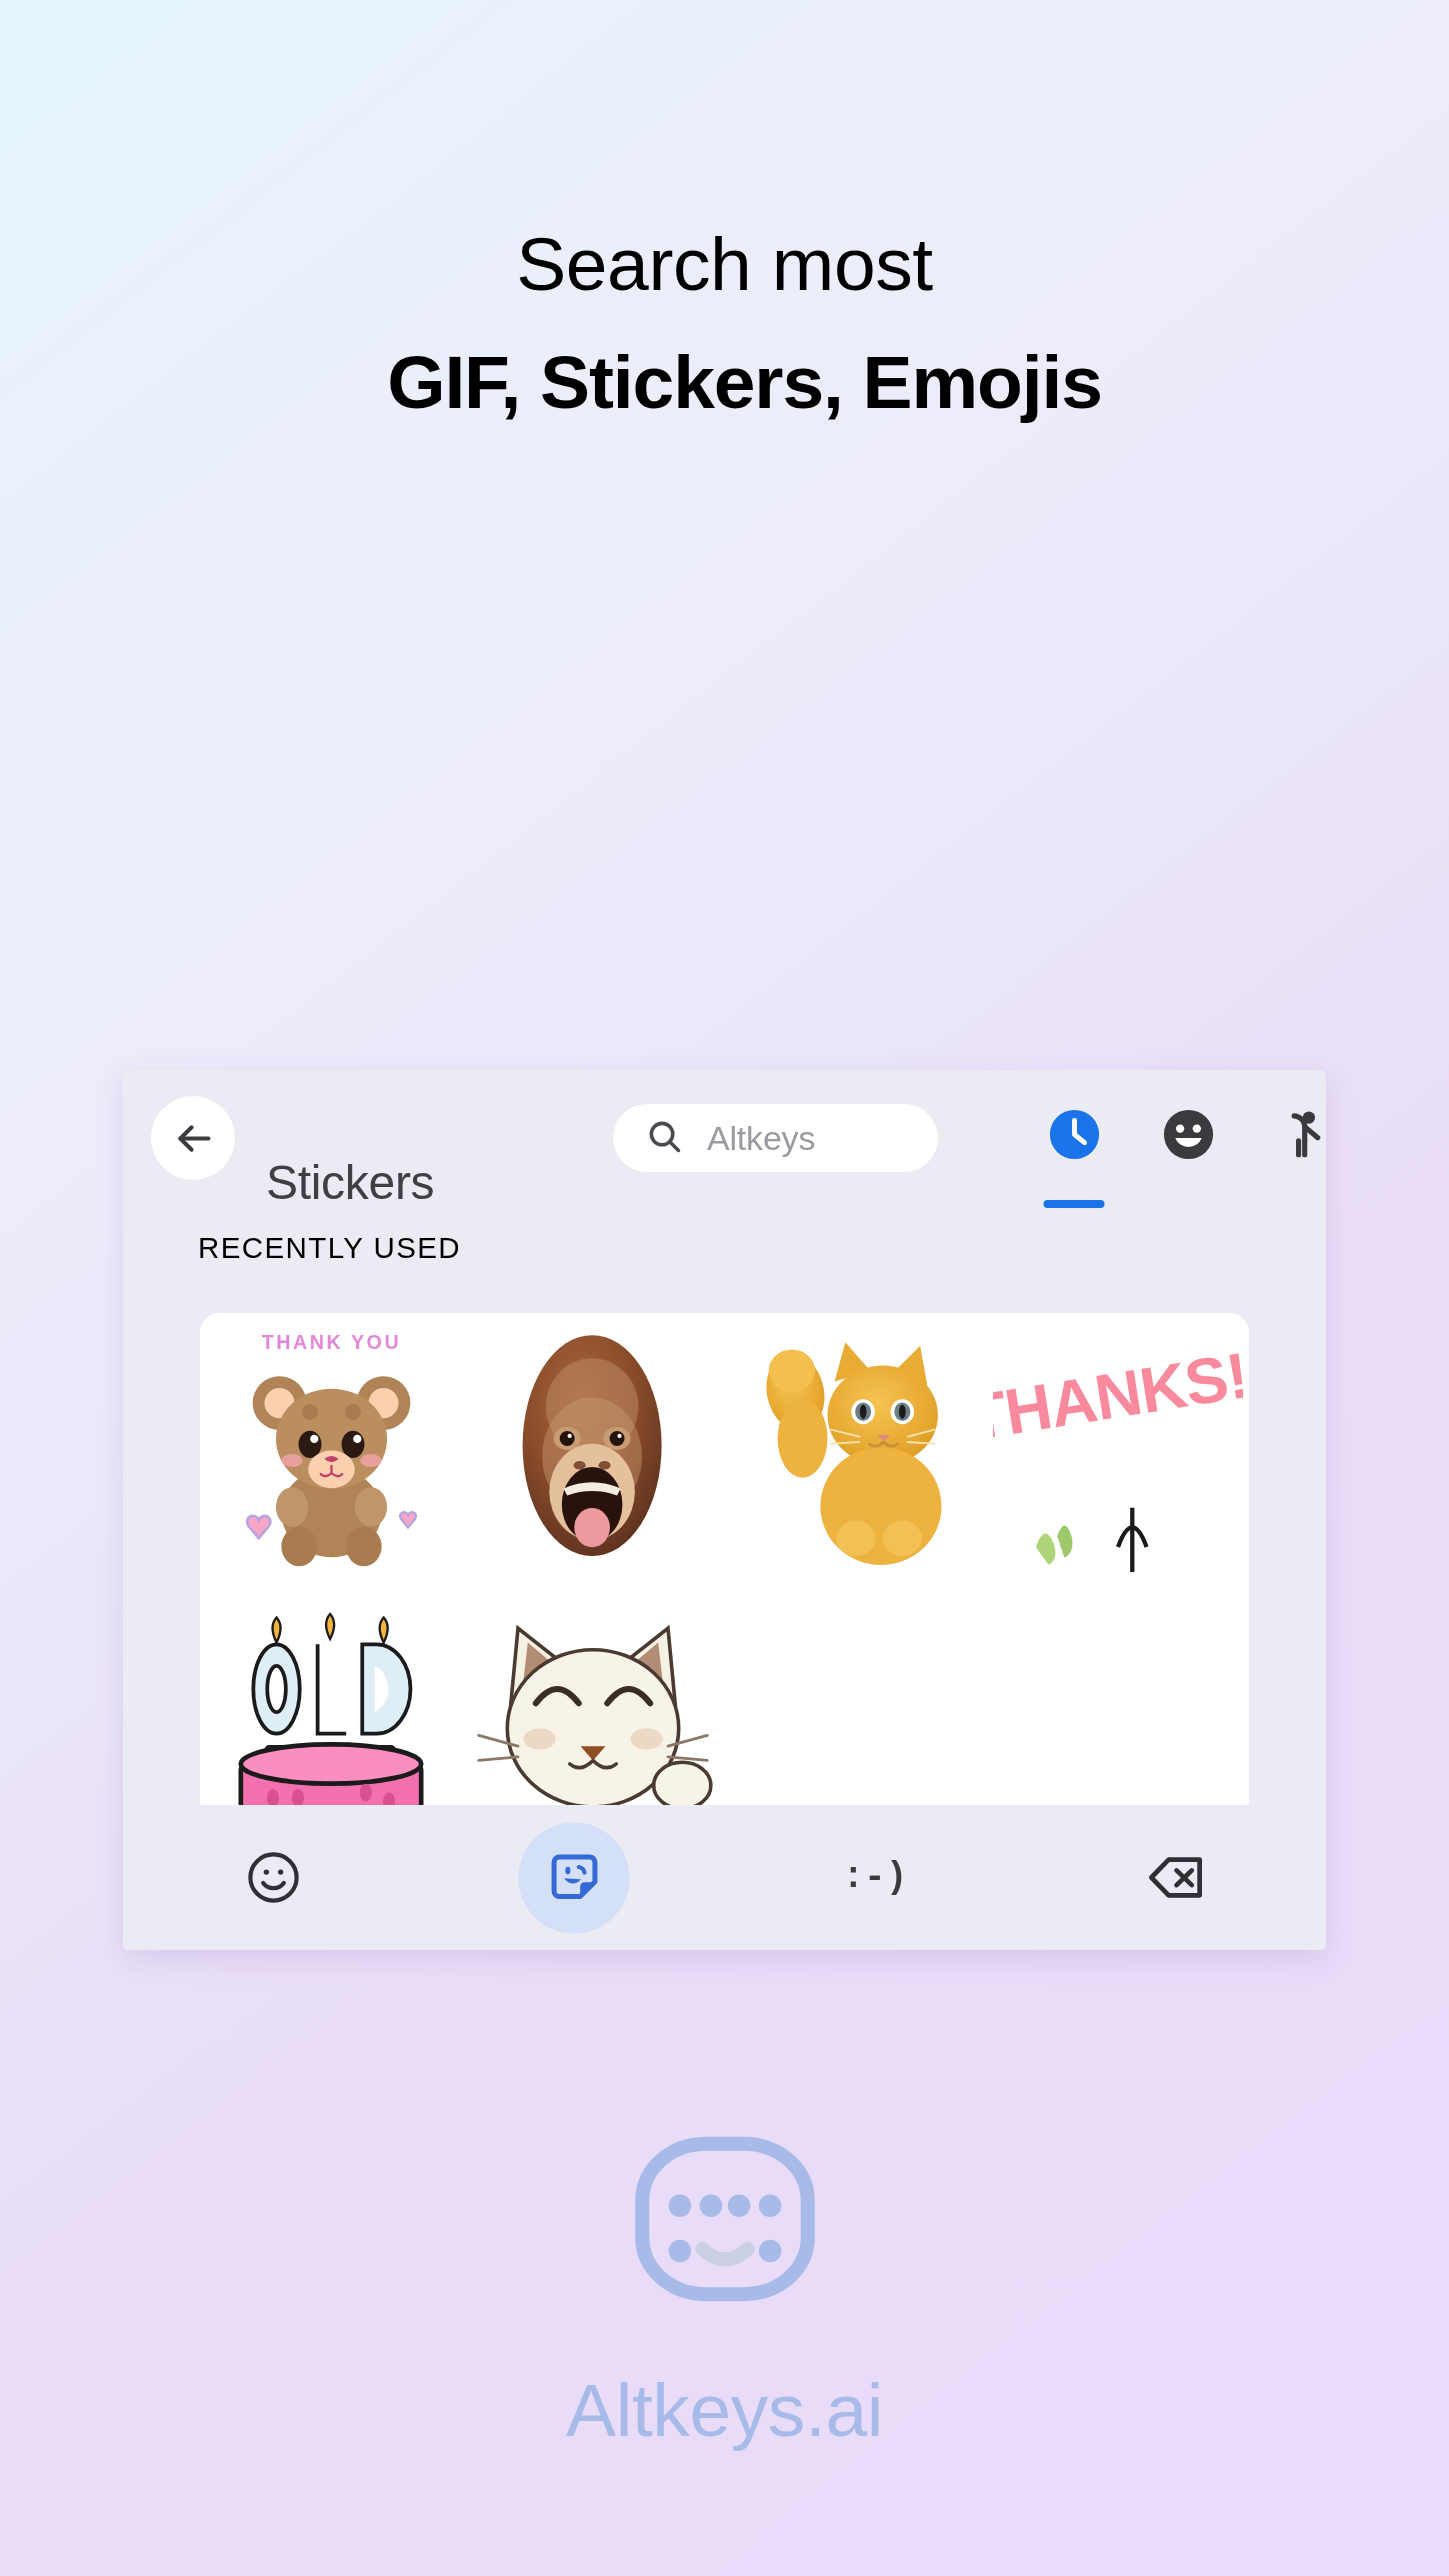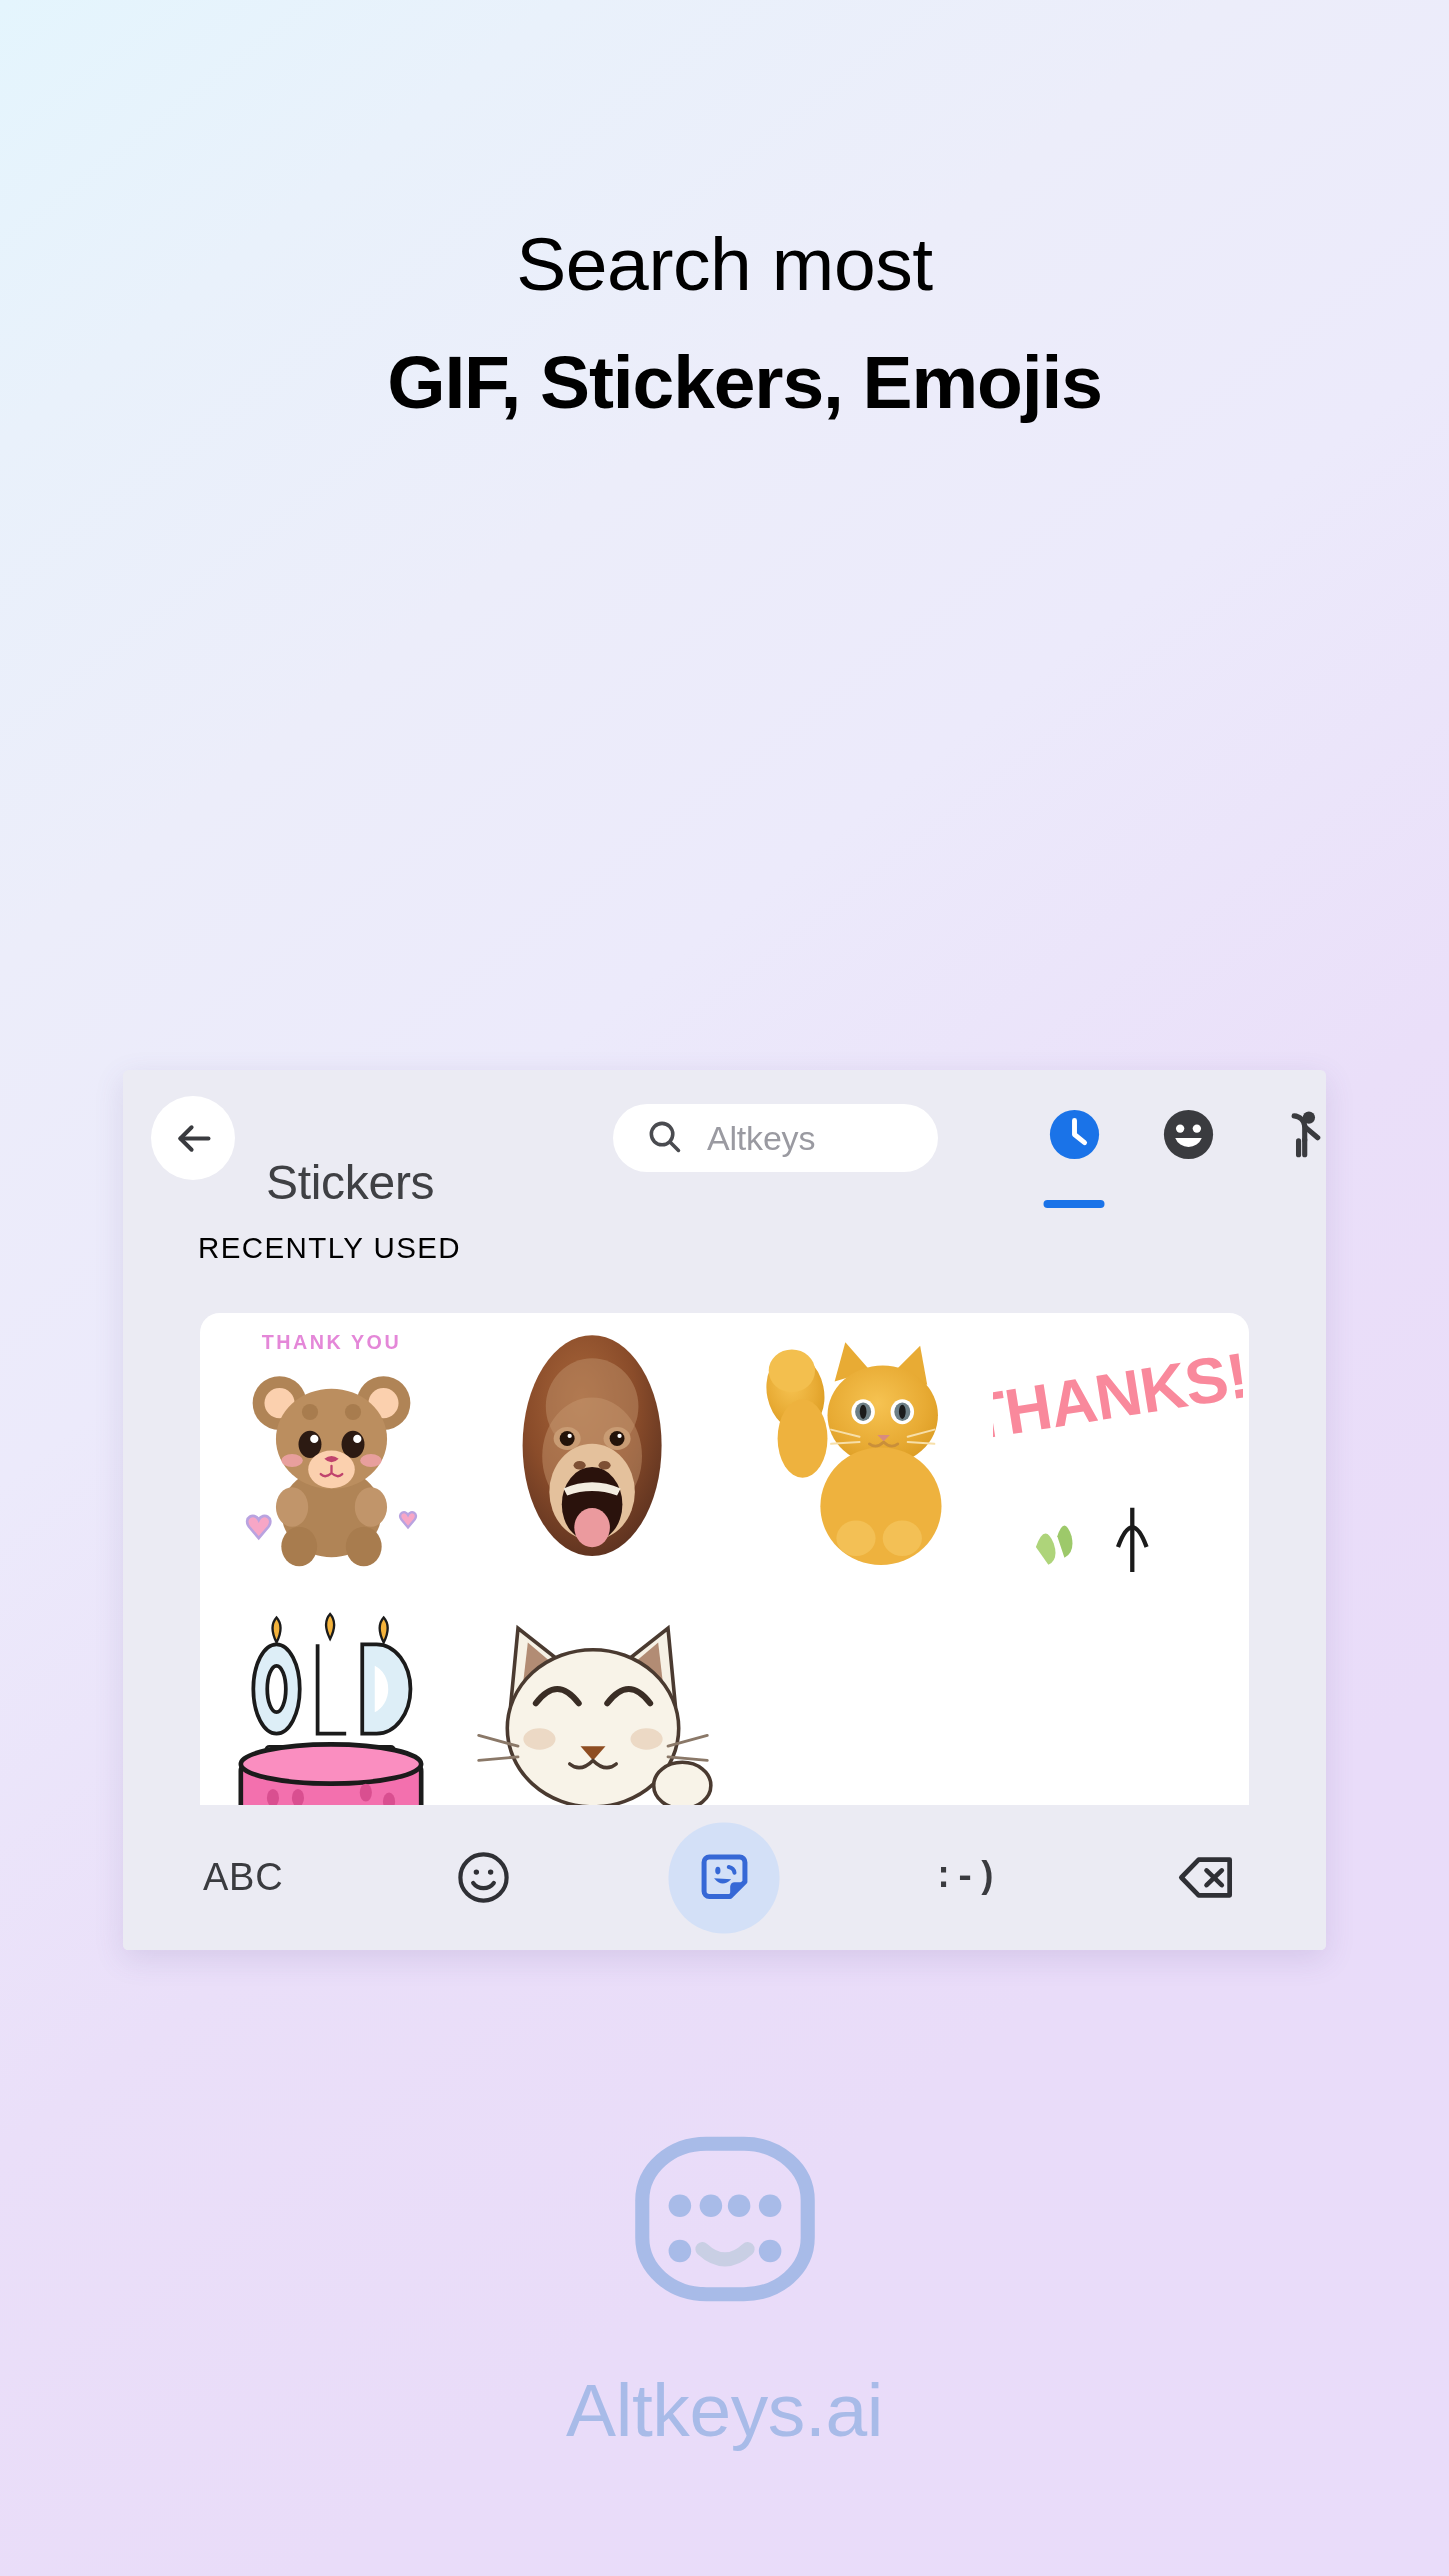--- a/index.html
+++ b/index.html
@@ -495,23 +495,20 @@
 
           <ellipse cx="120" cy="110" rx="16" ry="13" fill="#f8f3e8" stroke="#4a3a30" stroke-width="2"></ellipse>
         </svg>
       </div>
 
     </div>
   </div>
 
   <div class="kb-toolbar">
 
-    <div class="tool-item">
-      <span class="tool-text">ABC</span>
-    </div>
 
     <div class="tool-item">
       <span>
         <svg width="59" height="59" viewBox="0 0 24 24" fill="none" stroke="#2f3035" stroke-width="1.7">
           <circle cx="12" cy="12" r="9.4"></circle>
           <circle cx="9.1" cy="9.8" r="1.1" fill="#2f3035" stroke="none"></circle>
           <circle cx="14.9" cy="9.8" r="1.1" fill="#2f3035" stroke="none"></circle>
           <path d="M7.8 14.2 a5.2 5.2 0 0 0 8.4 0" stroke-linecap="round"></path>
         </svg>
       </span>

